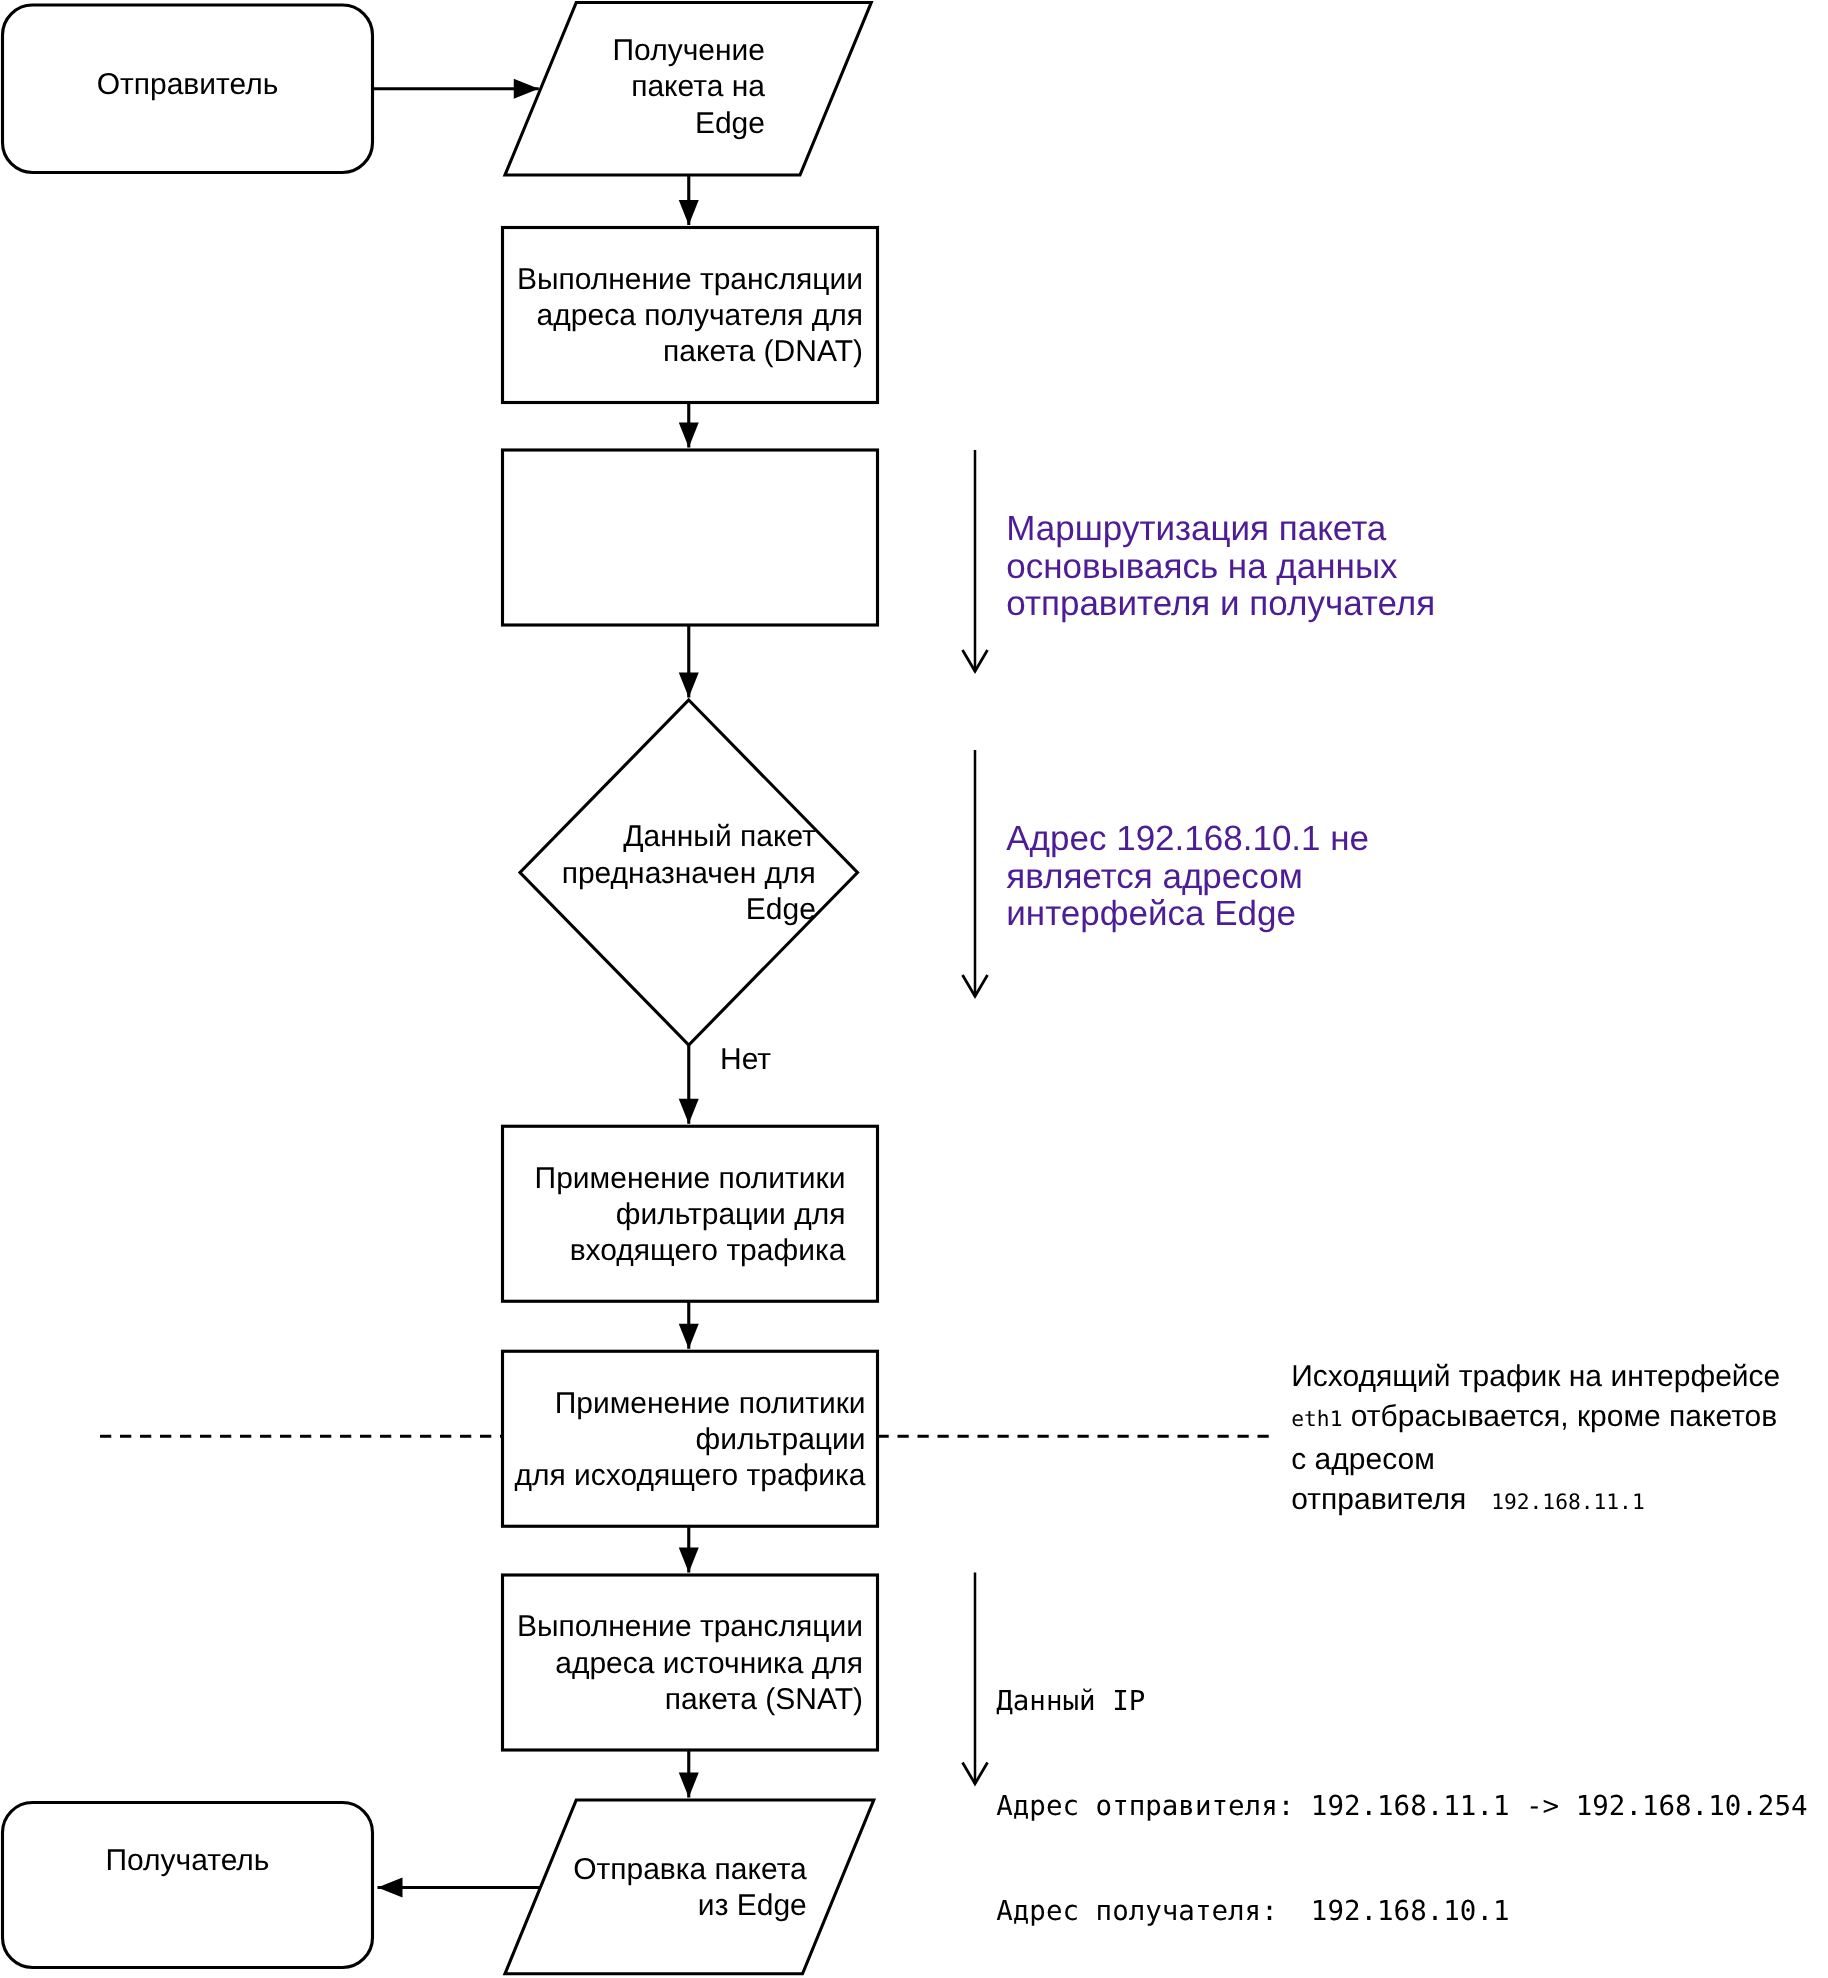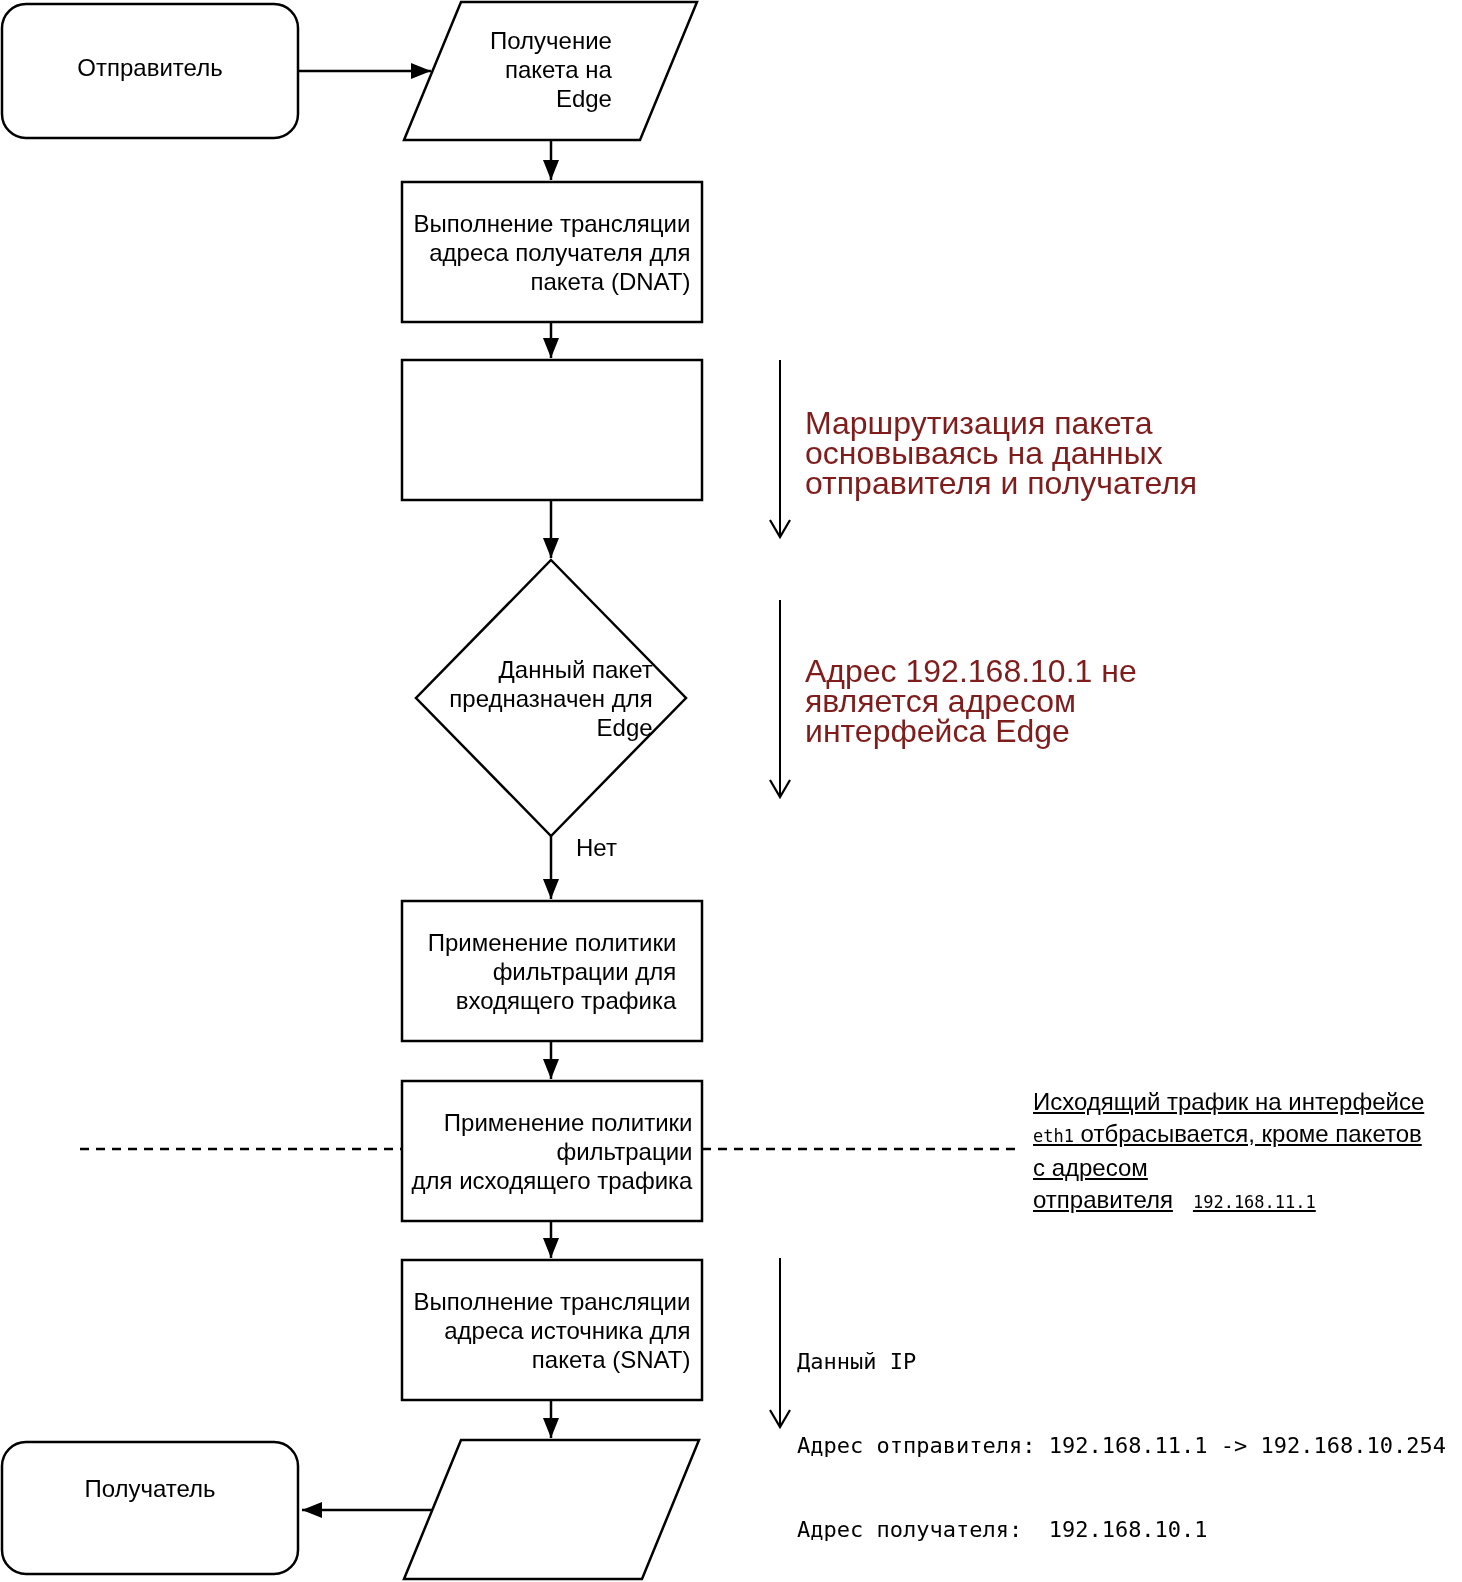--- a/index.html
+++ b/index.html
@@ -19,32 +19,32 @@
     align-items:center;
     justify-content:center;
     text-align:right;
     white-space:pre-line;
     font-size:24px;
     line-height:29px;
     color:#000;
   }
   .side-note{
     position:absolute;
-    font-size:32px;
+    font-size:28px;
     line-height:30px;
     white-space:pre-line;
-    color:#7f1d1d;
+    color:#4c1d95;
   }
   .drop-note{
     position:absolute;
     font-size:24px;
     line-height:32px;
     color:#000;
   }
-  .drop-note .row{white-space:pre;text-decoration:underline;}
+  .drop-note .row{white-space:pre;}
   .mono{
     font-family:"DejaVu Sans Mono", monospace;
     font-size:17px;
   }
   .gap-left{margin-left:20px;}
   .packet-note{
     position:absolute;
     font-family:"DejaVu Sans Mono", monospace;
     font-size:22px;
     line-height:28px;
@@ -122,20 +122,22 @@
 входящего трафика</div>
 
   <div class="node-label" style="left:402px;top:1081px;width:300px;height:140px;">Применение политики
 фильтрации
 для исходящего трафика</div>
 
   <div class="node-label" style="left:402px;top:1260px;width:300px;height:140px;">Выполнение трансляции
 адреса источника для
 пакета (SNAT)</div>
 
+  <div class="node-label" style="left:404px;top:1440px;width:296px;height:139px;">Отправка пакета
+из Edge</div>
 
   <div class="node-label" style="left:0;top:1442px;width:300px;height:92px;">Получатель</div>
 
   <div class="edge-label" style="left:576px;top:822px;">Нет</div>
 
   <div class="side-note" style="left:805px;top:408px;">Маршрутизация пакета
 основываясь на данных
 отправителя и получателя</div>
 
   <div class="side-note" style="left:805px;top:656px;">Адрес 192.168.10.1 не

